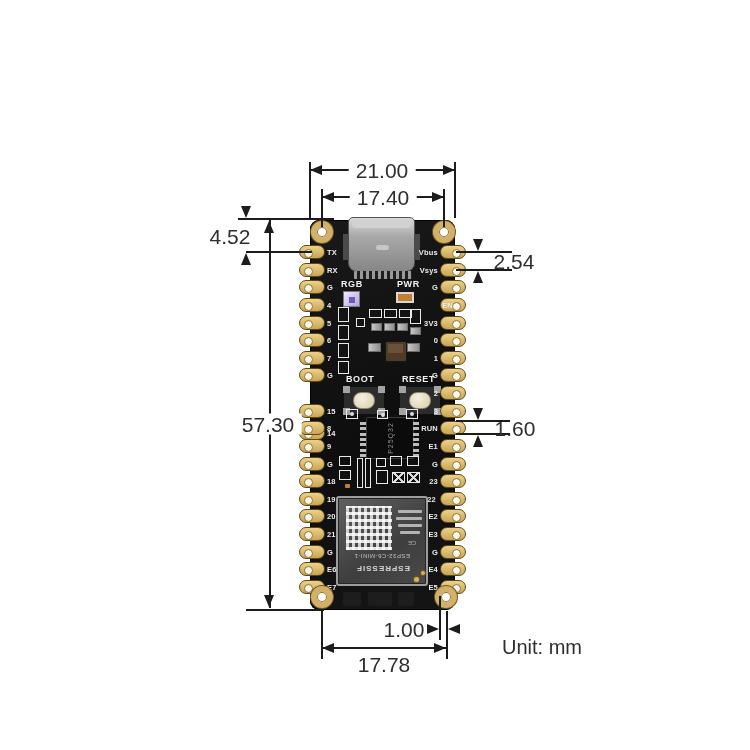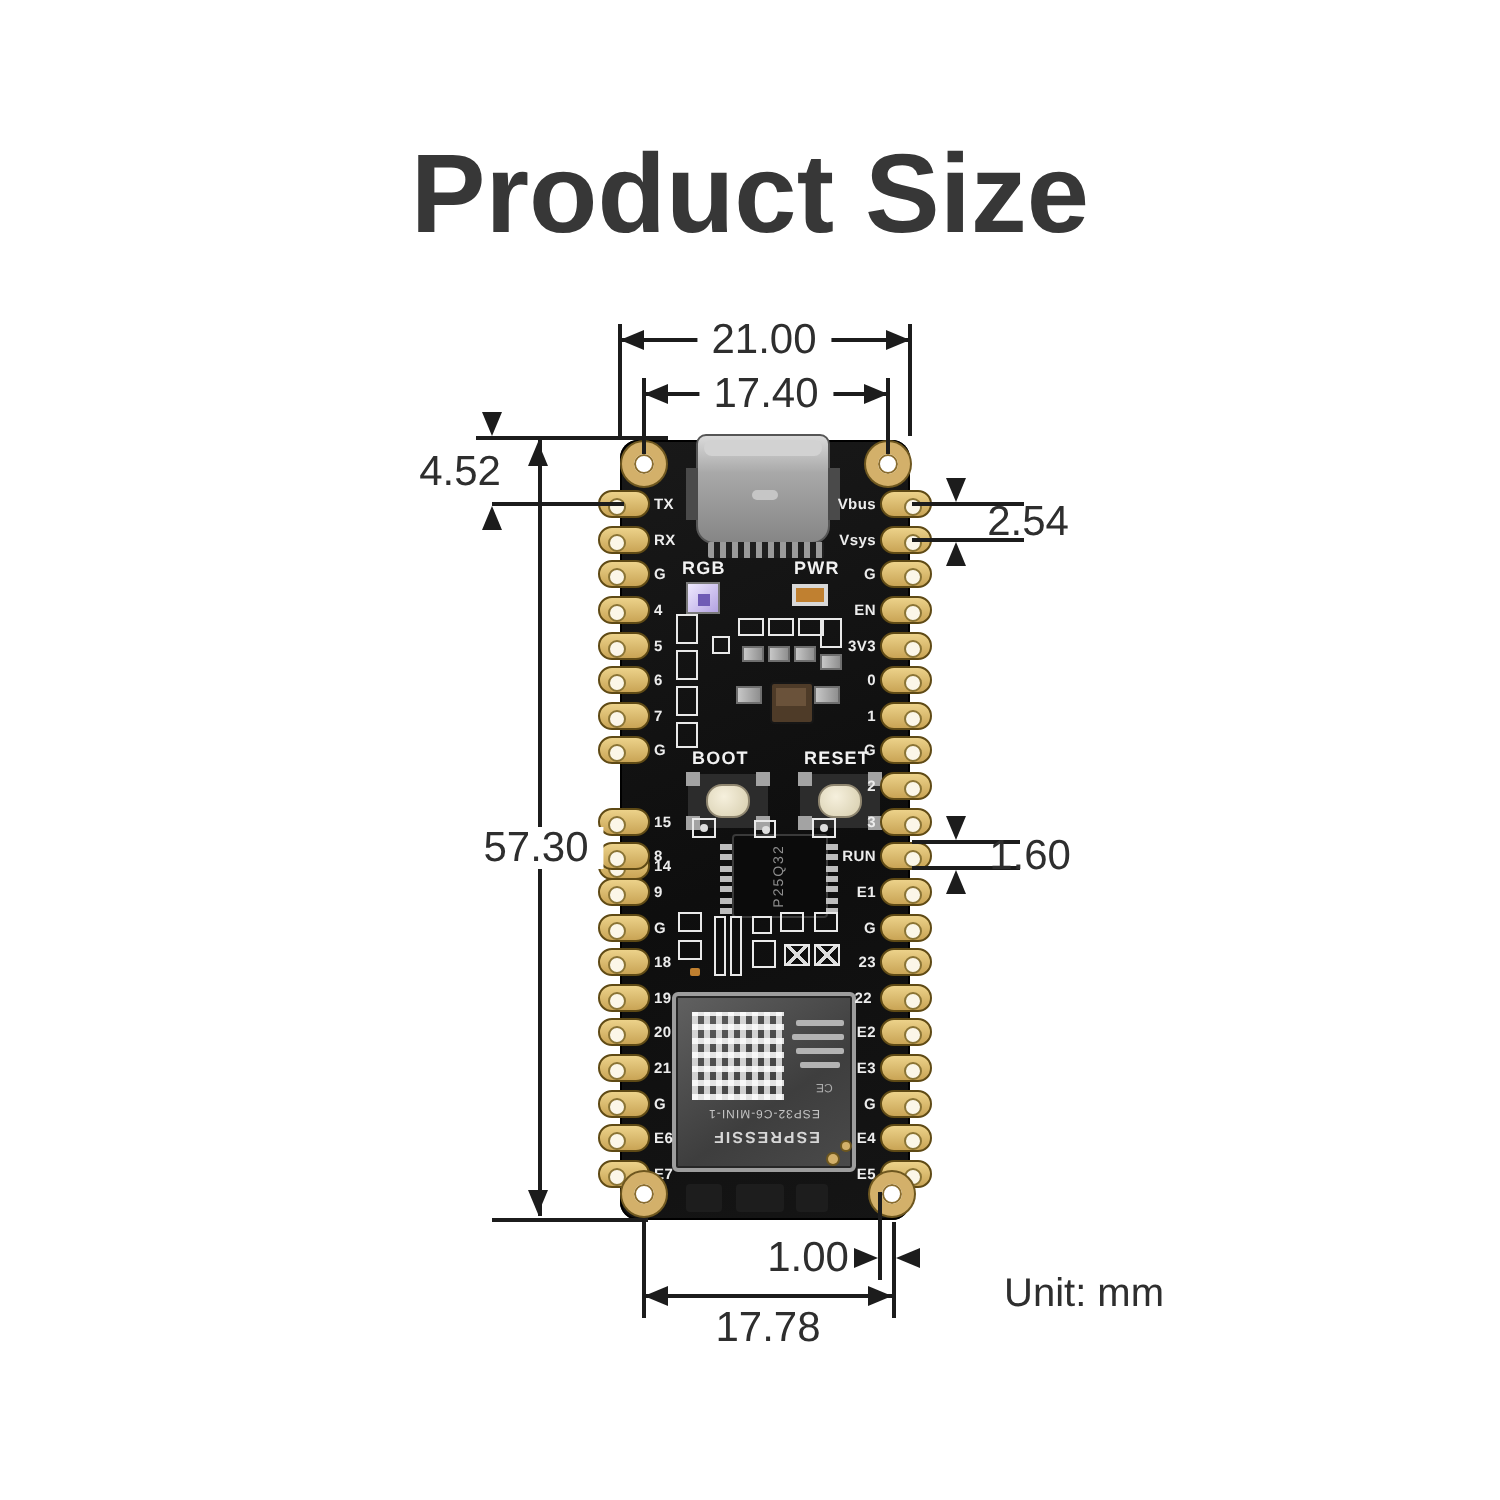--- a/index.html
+++ b/index.html
@@ -84,21 +84,20 @@
              font-size:8px;font-weight:700;color:#d6d6d6;letter-spacing:1px;}
   .mod-ce{position:absolute;left:70px;top:42px;transform:rotate(180deg);font-size:6px;color:#ababab;}
   .gold-dot{position:absolute;border-radius:50%;background:#d3b06a;box-shadow:0 0 0 1px #6e571f;}
   .ant{position:absolute;top:372px;height:14px;border-radius:2px;background:#1d1d1d;}
 </style>
 </head>
 <body>
 
 <div id="stage">
 
-  <div class="title">Product Size</div>
 
   <div class="board">
     <div class="usb">
       <div class="usb-top"></div>
       <div class="usb-pill"></div>
     </div>
     <div class="usb-tab" style="left:33px;"></div>
     <div class="usb-tab" style="left:104px;"></div>
     <div class="usb-legs"></div>
 
@@ -295,21 +294,21 @@
       <div class="pin" style="top: 60.264px;">
         <div class="pad" style="right: -11px;">
           <div class="pad-hole" style="right: 4px;"></div>
         </div>
         <span class="pin-label" style="right: 17px;">G</span>
       </div>
       <div class="pin" style="top: 77.896px;">
         <div class="pad" style="right: -11px;">
           <div class="pad-hole" style="right: 4px;"></div>
         </div>
-        <span class="pin-label" style="right: 17px;">EN</span>
+        <span class="pin-label" style="right: 2px;">EN</span>
       </div>
       <div class="pin" style="top: 95.528px;">
         <div class="pad" style="right: -11px;">
           <div class="pad-hole" style="right: 4px;"></div>
         </div>
         <span class="pin-label" style="right: 17px;">3V3</span>
       </div>
       <div class="pin" style="top: 113.16px;">
         <div class="pad" style="right: -11px;">
           <div class="pad-hole" style="right: 4px;"></div>

